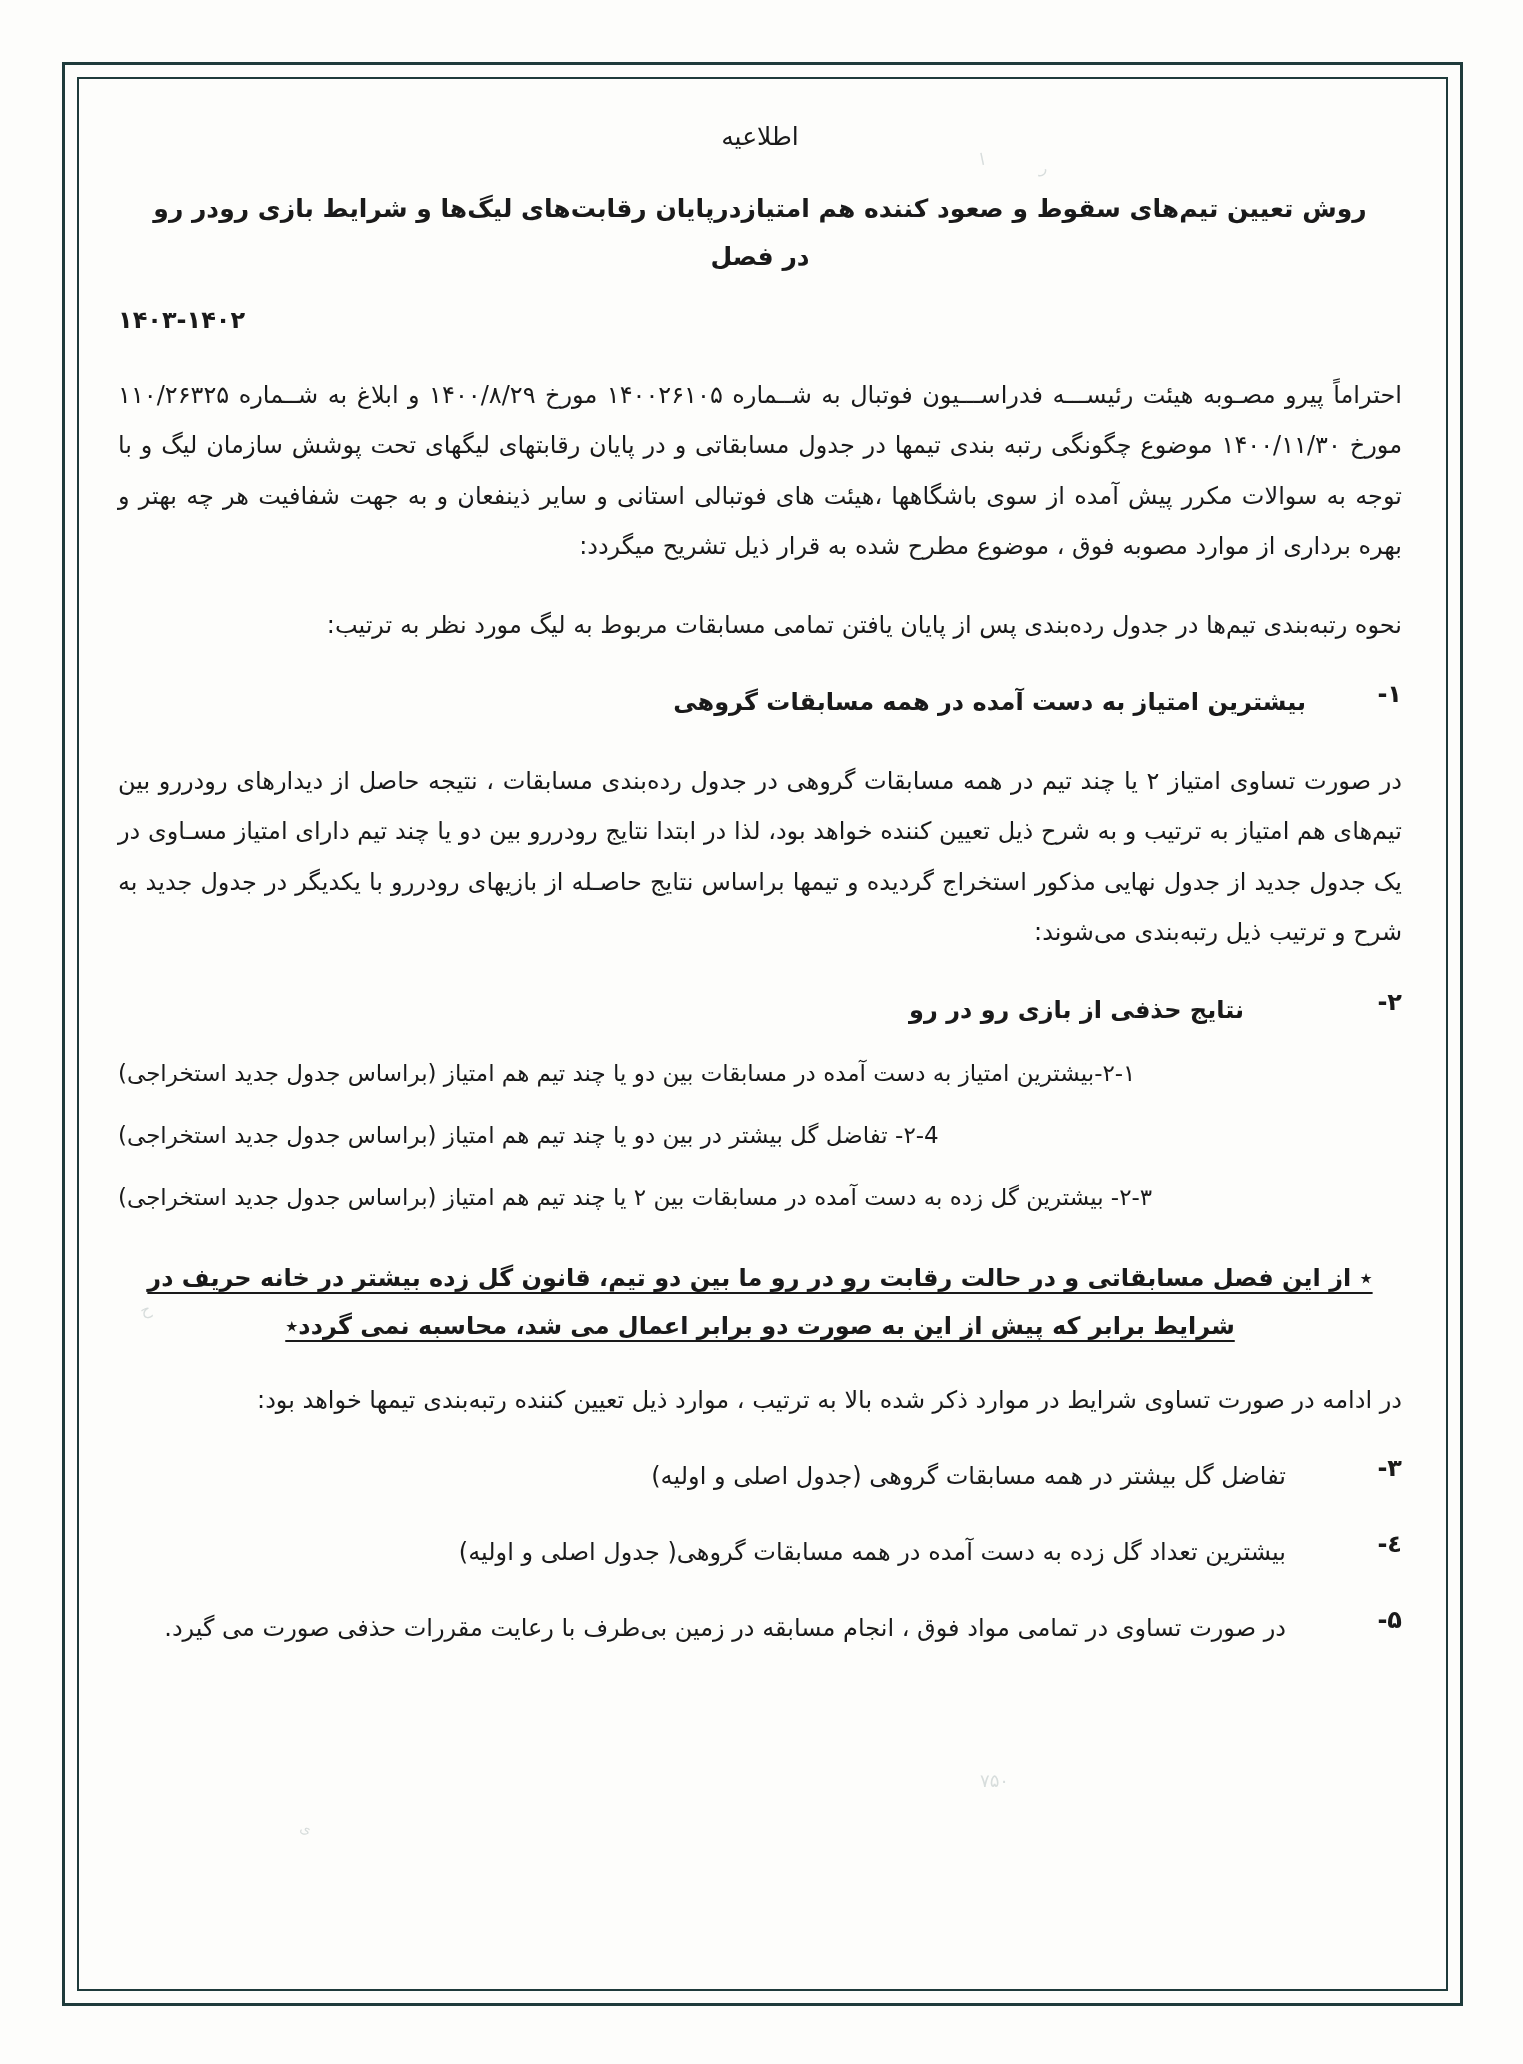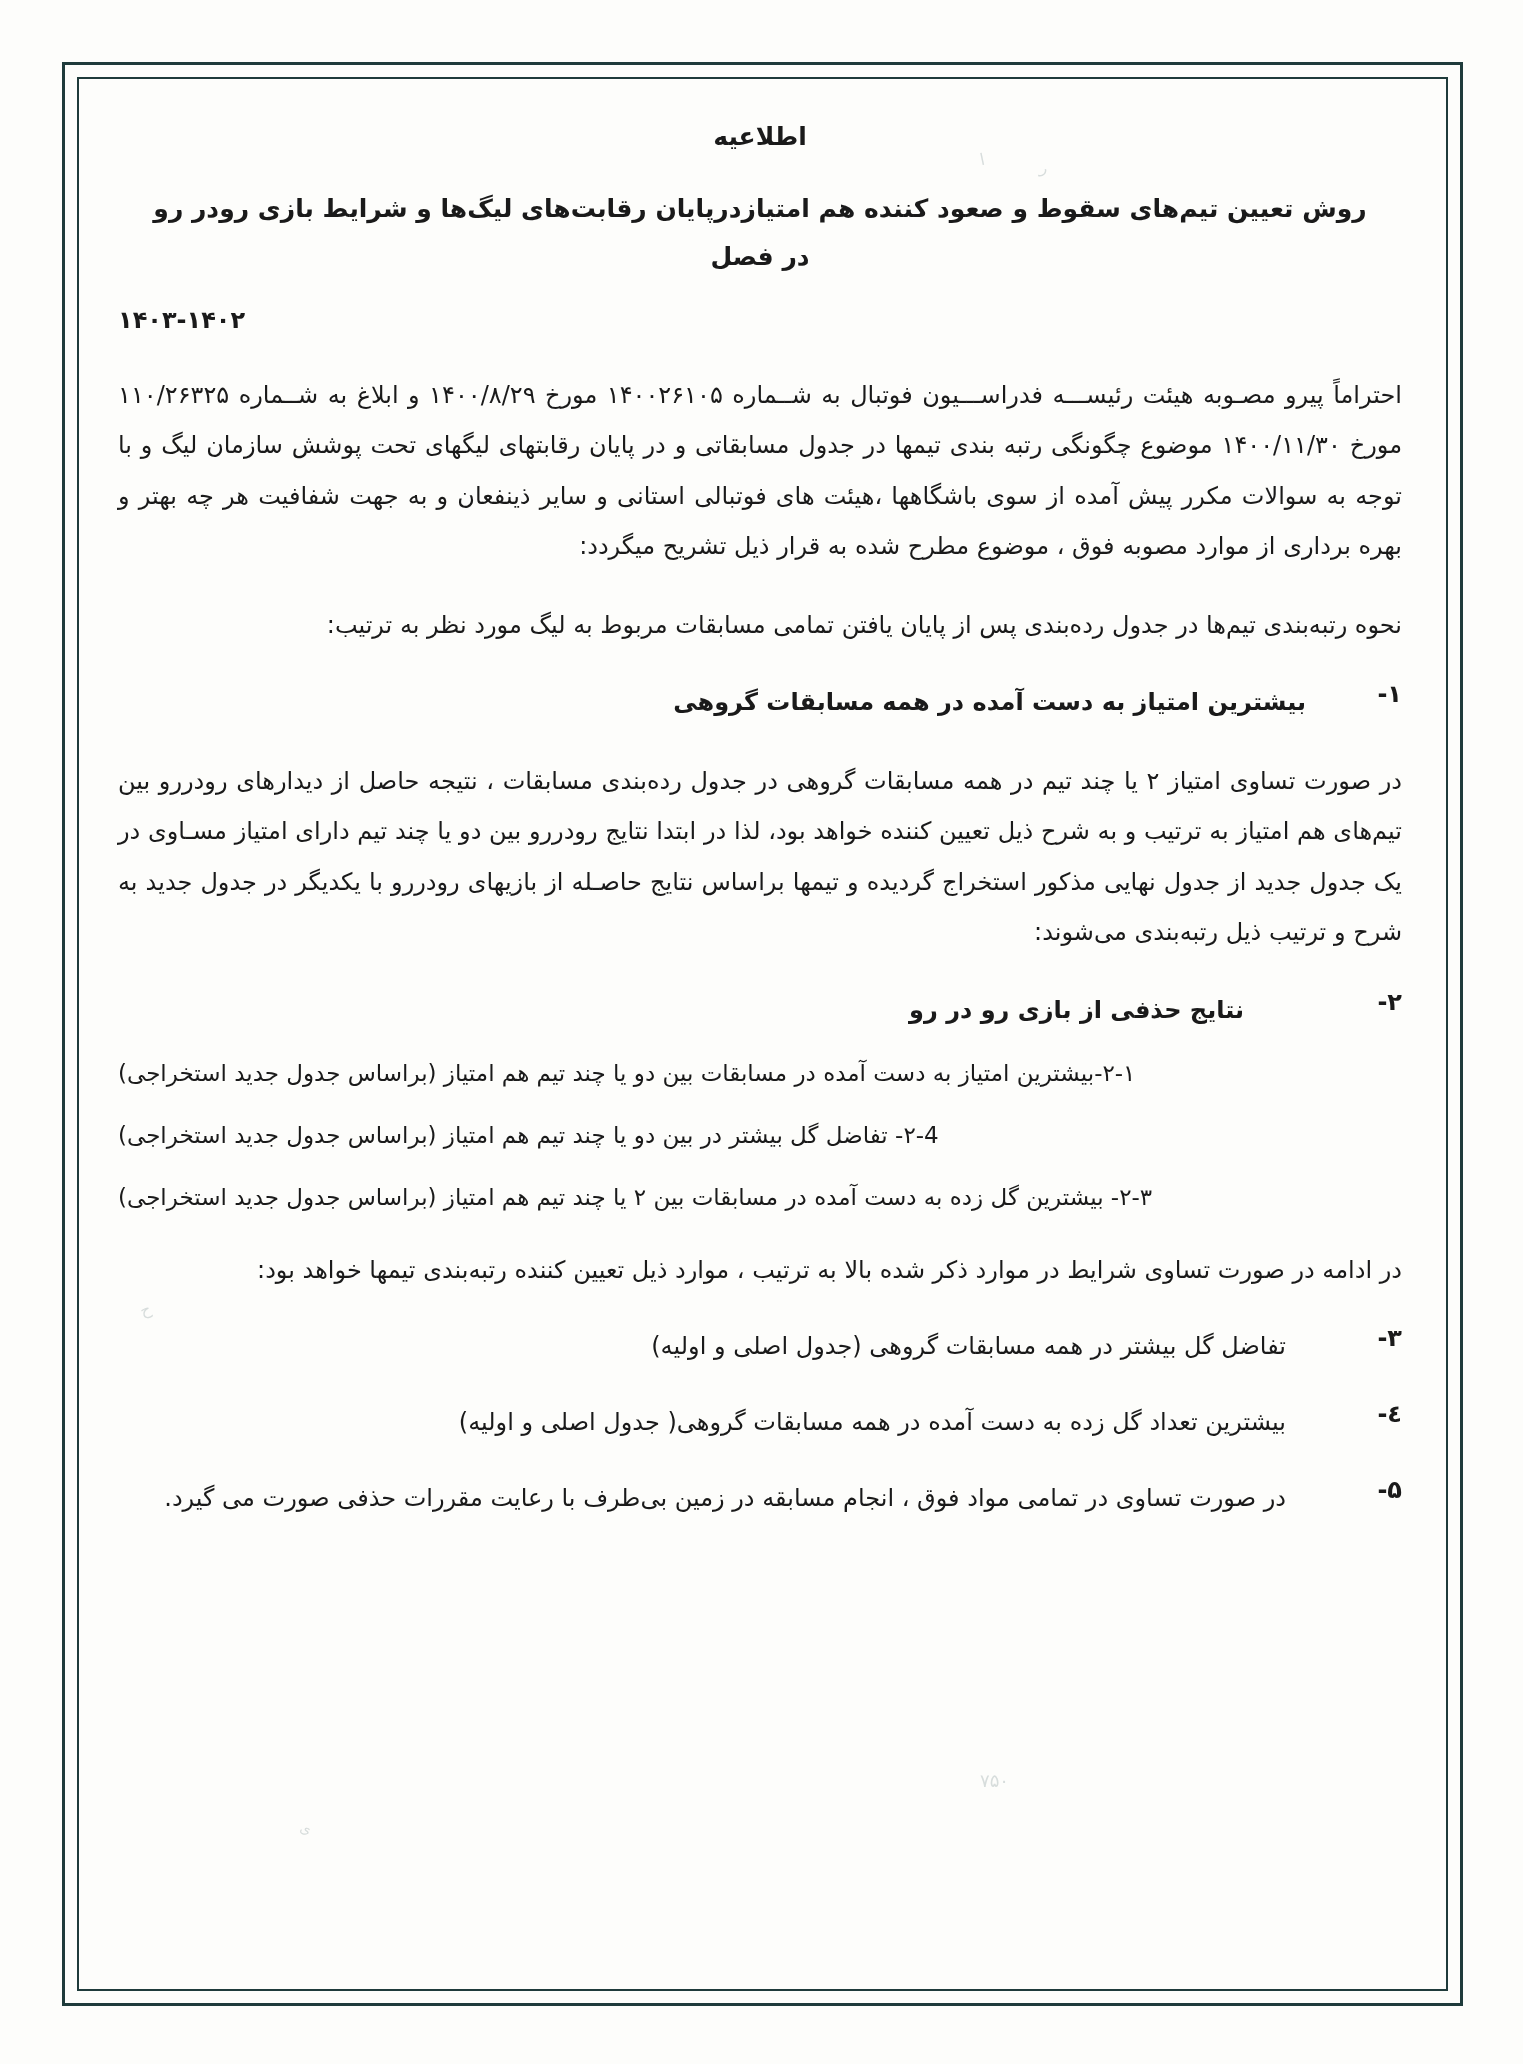--- a/index.html
+++ b/index.html
@@ -46,21 +46,21 @@
     left: 100px;
     top: 96px;
     width: 1320px;
     padding: 0 18px;
     box-sizing: border-box;
   }
 
   .doc-title {
     text-align: center;
     font-size: 25px;
-    font-weight: bold;
+    font-weight: normal;
     margin: 26px 0 0 0;
     letter-spacing: 0px;
   }
 
   .doc-subtitle {
     text-align: center;
     font-size: 25px;
     font-weight: bold;
     line-height: 1.9;
     margin: 34px 28px 0 28px;
@@ -199,20 +199,25 @@
 
     <div class="clause heading-2">
       <div class="num">۲-</div>
       <div class="body">نتایج حذفی از بازی رو در رو</div>
     </div>
 
     <div class="subitem">۲-۱-بیشترین امتیاز به دست آمده در مسابقات بین دو یا چند تیم هم امتیاز (براساس جدول جدید استخراجی)</div>
     <div class="subitem">۲-4- تفاضل گل بیشتر در بین دو یا چند تیم هم امتیاز (براساس جدول جدید استخراجی)</div>
     <div class="subitem">۲-۳- بیشترین گل زده به دست آمده در مسابقات بین ۲ یا چند تیم هم امتیاز (براساس جدول جدید استخراجی)</div>
 
+    <div class="star-note">
+      <span>٭ از این فصل مسابقاتی و در حالت رقابت رو در رو ما بین دو تیم، قانون گل زده بیشتر در خانه حریف در</span>
+      <br>
+      <span>شرایط برابر که پیش از این به صورت دو برابر اعمال می شد، محاسبه نمی گردد٭</span>
+    </div>
 
     <div class="para-after-star">در ادامه در صورت تساوی شرایط در موارد ذکر شده بالا به ترتیب ، موارد ذیل تعیین کننده رتبه‌بندی تیمها خواهد بود:</div>
 
     <div class="clause plain">
       <div class="num">۳-</div>
       <div class="body">تفاضل گل بیشتر در همه مسابقات گروهی (جدول اصلی و اولیه)</div>
     </div>
 
     <div class="clause plain">
       <div class="num">٤-</div>

